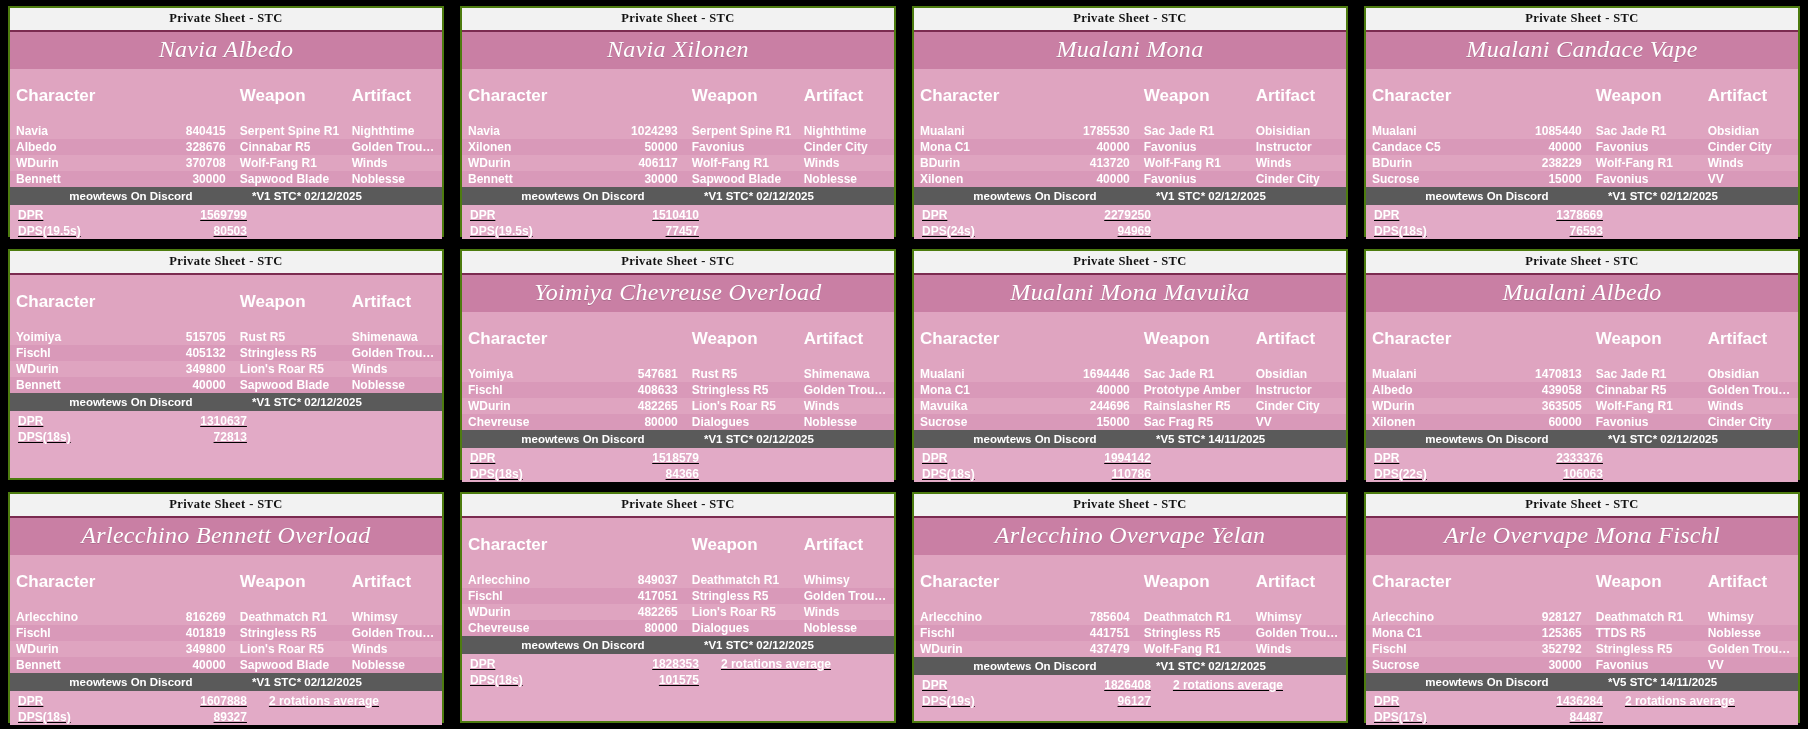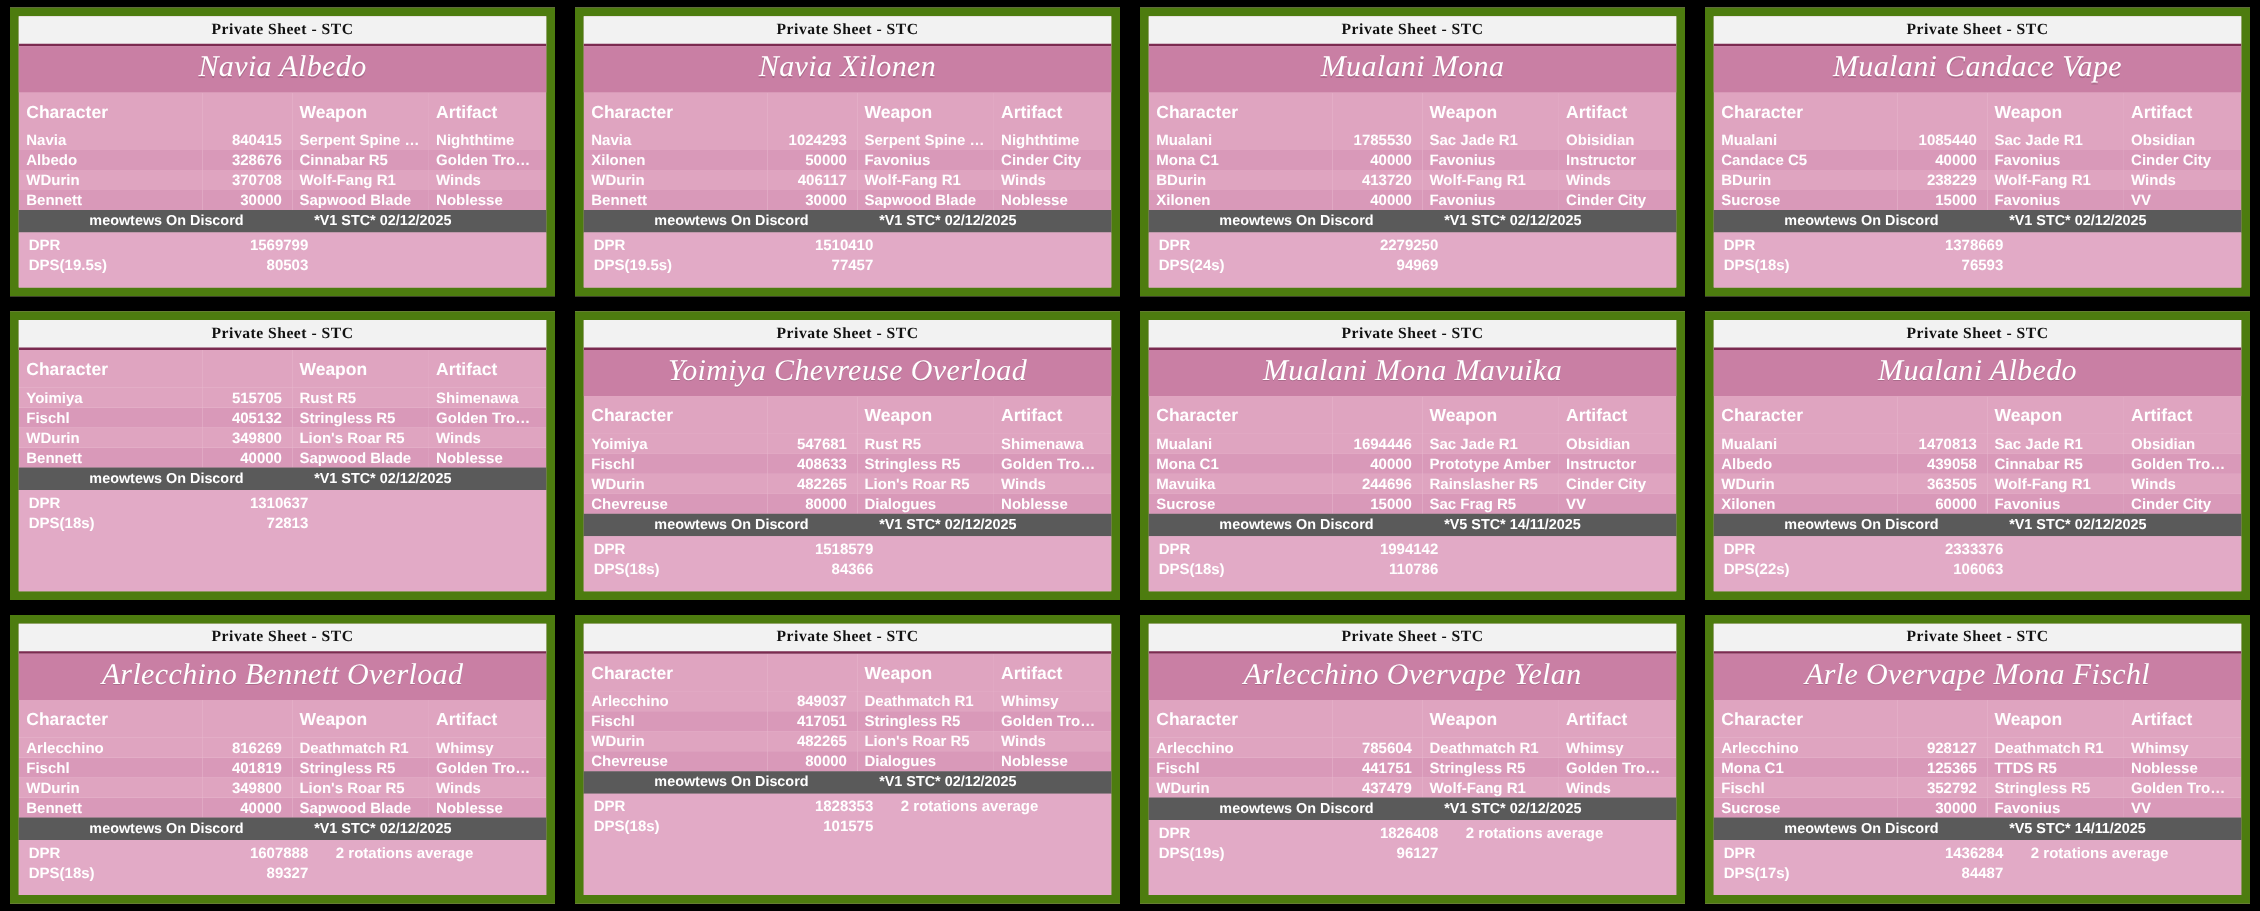--- a/index.html
+++ b/index.html
@@ -1,34 +1,34 @@
 <!DOCTYPE html>
 <html><head>
 <meta charset="utf-8">
 <style>
   html,body{margin:0;padding:0;background:#000;}
   body{width:1808px;height:729px;font-family:"Liberation Sans",sans-serif;overflow:hidden;}
   .grid{display:grid;grid-template-columns:repeat(4,452px);grid-template-rows:repeat(3,243px);width:1808px;height:729px;}
   .card{box-sizing:border-box;padding:6px 8px 6px 8px;background:#000;display:flex;flex-direction:column;}
-  .inner{border:7px solid #4d7c0f;background:#e7b7cd;display:flex;flex-direction:column;height:100%;box-sizing:border-box;}
+  .inner{border:2px solid #4d7c0f;background:#e7b7cd;display:flex;flex-direction:column;height:100%;box-sizing:border-box;}
   .sheet-bar{background:#f2f2f2;color:#111;text-align:center;font-size:12.5px;font-weight:bold;letter-spacing:.4px;padding:3px 0 4px;border-bottom:2px solid #7b2b50;font-family:"Liberation Serif",serif;}
   .title{background:#c97fa4;color:#ffffff;text-align:center;font-size:24px;font-style:italic;font-family:"Liberation Serif",serif;padding:4px 0 6px;letter-spacing:.3px;text-shadow:0 1px 0 rgba(0,0,0,.15);}
   table{border-collapse:collapse;width:100%;table-layout:fixed;}
-  .hdr td{background:#d48fb4;color:#ffffff;font-size:14px;font-weight:bold;padding:7px 6px;}
+  .hdr td{background:#d48fb4;color:#ffffff;font-size:17px;font-weight:bold;padding:17px 6px;}
   tbody td{font-size:12px;color:#ffffff;font-weight:bold;padding:1px 6px;white-space:nowrap;overflow:hidden;text-overflow:ellipsis;}
   tbody tr:nth-child(odd) td{background:#dfa4c0;}
   tbody tr:nth-child(even) td{background:#d999b9;}
   .c-name{width:36%;}
   .c-dmg{width:16%;text-align:right;padding-right:8px;}
   .c-weap{width:26%;}
   .c-art{width:22%;}
   .credit{background:#5a5a5a;color:#ffffff;display:flex;font-size:11.5px;font-weight:bold;padding:3px 0;}
   .credit .who{flex:0 0 56%;text-align:center;}
   .credit .ver{flex:1;text-align:left;}
-  .foot{background:#e2aac6;flex:1;display:flex;flex-direction:column;justify-content:flex-start;padding-top:2px;}
+  .foot{background:#e2aac6;flex:1;display:flex;flex-direction:column;justify-content:flex-start;padding-top:2px;text-decoration:underline;}
   .frow{display:flex;font-size:12px;font-weight:bold;color:#ffffff;padding:1px 0;}
   .frow .lbl{flex:0 0 31%;padding-left:8px;}
   .frow .val{flex:0 0 22%;text-align:right;}
   .frow .note{flex:1;padding-left:22px;color:#ffffff;}
 </style>
 </head>
 <body>
 
 <div class="grid" id="grid">
     <div class="card">

